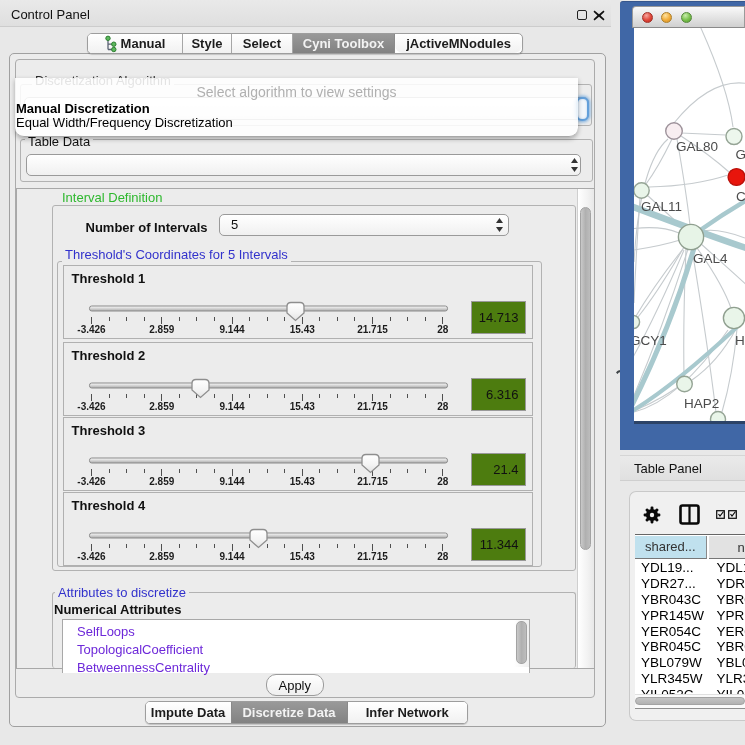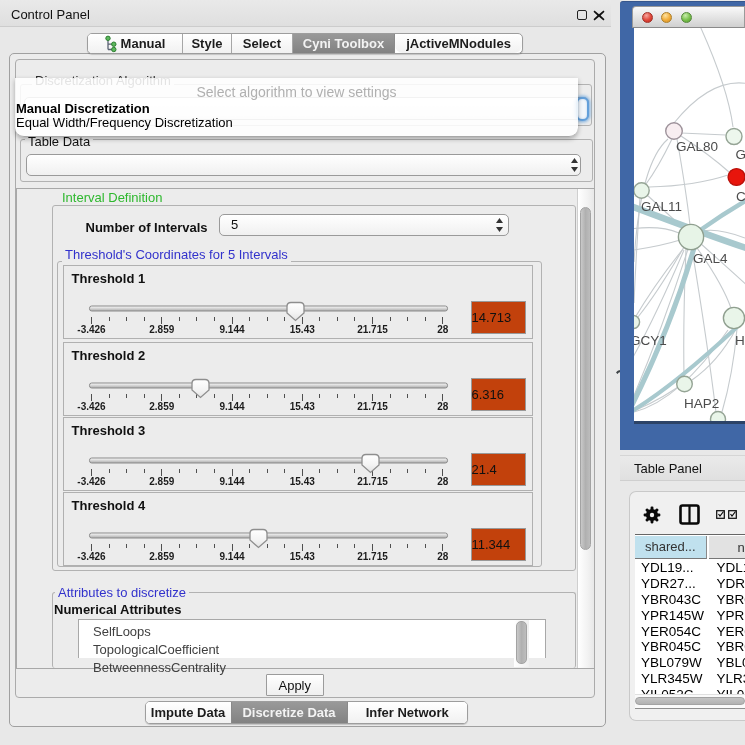--- a/index.html
+++ b/index.html
@@ -1,21 +1,21 @@
 <!DOCTYPE html>
 <html><head><meta charset="utf-8">
 <style>
   * { margin:0; padding:0; box-sizing:border-box; }
   html,body { width:745px; height:745px; }
   #root { position:relative; width:745px; height:745px; background:#e8e8e8;
           font-family:"Liberation Sans", sans-serif; overflow:hidden; }
   .abs { position:absolute; }
   .thr { position:absolute; left:62.5px; width:470px; background:#ececec; border:1px solid #b0b0b0; }
   .thrTitle { position:absolute; left:8px; top:5px; font-size:13px; font-weight:bold; color:#111; }
-  .thrVal { position:absolute; left:407px; top:34.5px; width:55px; height:33px; background:#c2410c; border:1px solid #999999; font-size:13px; color:#111; text-align:left; padding:8.5px 6px 0 0; box-sizing:border-box; }
+  .thrVal { position:absolute; left:407px; top:34.5px; width:55px; height:33px; background:#4d7c0f; border:1px solid #999999; font-size:13px; color:#111; text-align:right; padding:8.5px 6px 0 0; box-sizing:border-box; }
 </style></head>
 <body>
 <div id="root">
 
 <div class="abs" style="left:0;top:0;width:611px;height:745px;background:#e8e8e8;"></div>
 <div class="abs" style="left:0;top:0;width:611px;height:27px;background:linear-gradient(#e9e9e9,#dfdfdf);border-bottom:1px solid #cccccc;"></div>
 <div class="abs" style="left:11px;top:7px;font-size:13px;color:#111;">Control Panel</div>
 
 <div class="abs" style="left:577px;top:10px;width:10px;height:10px;border:1.7px solid #222;border-radius:2px;"></div>
 <svg class="abs" style="left:593px;top:10px;" width="12" height="11" viewBox="0 0 12 11">
@@ -274,29 +274,29 @@
           <text x="378.75" y="66.5" text-anchor="middle">28</text>
         </g>
         <path d="M 186.0 47 L 186.0 40.5 Q 186.0 36.5 190.0 36.5 L 199.0 36.5 Q 203.0 36.5 203.0 40.5 L 203.0 47 L 194.5 54.5 Z" fill="url(#thm4)" stroke="#8e8e8e" stroke-width="1.3"></path>
   </svg>
   <div class="thrVal">11.344</div>
 </div>
 
 <div class="abs" style="left:52px;top:592px;width:524px;height:76px;border:1px solid #b2b2b2;border-radius:3px;border-bottom:none;"></div>
 <div class="abs" style="left:55px;top:585px;font-size:13px;color:#3232cc;background:#ececec;padding:0 3px;">Attributes to discretize</div>
 <div class="abs" style="left:54px;top:602px;font-size:13px;font-weight:bold;color:#111;">Numerical Attributes</div>
-<div class="abs" style="left:78px;top:619px;width:467.5px;height:39px;background:#ffffff;border:1px solid #a8a8a8;border-bottom:none;font-size:13px;color:#404040;">
+<div class="abs" style="left:62px;top:619px;width:467.5px;height:54px;background:#ffffff;border:1px solid #a8a8a8;border-bottom:none;font-size:13px;color:#6d28d9;">
   <div style="position:absolute;left:14px;top:3.5px;">SelfLoops</div>
   <div style="position:absolute;left:14px;top:21.5px;">TopologicalCoefficient</div>
   <div style="position:absolute;left:14px;top:39.5px;">BetweennessCentrality</div>
 </div>
 <div class="abs" style="left:514px;top:620px;width:15px;height:47px;background:linear-gradient(90deg,#ffffff,#efefef);"></div>
 <div class="abs" style="left:515.5px;top:621px;width:11px;height:43px;background:linear-gradient(90deg,#c9c9c9,#b0b0b0 50%,#bdbdbd);border:1px solid #a3a3a3;border-radius:5px;"></div>
 
-<div class="abs" style="left:265.5px;top:674px;width:58.5px;height:22px;background:linear-gradient(#ffffff,#efefef);border:1px solid #9b9b9b;border-radius:1px;font-size:13px;color:#111;display:flex;align-items:center;justify-content:center;">Apply</div>
+<div class="abs" style="left:265.5px;top:674px;width:58.5px;height:22px;background:linear-gradient(#ffffff,#efefef);border:1px solid #9b9b9b;border-radius:10px;font-size:13px;color:#111;display:flex;align-items:center;justify-content:center;">Apply</div>
 
 <div class="abs" style="left:144.5px;top:701px;width:323.5px;height:23px;background:#ffffff;border:1px solid #9d9d9d;border-radius:5px;box-shadow:0 1px 1px rgba(0,0,0,0.18);overflow:hidden;display:flex;font-size:13px;font-weight:bold;color:#1c1c1c;">
   <div style="width:86px;display:flex;align-items:center;justify-content:center;border-right:1px solid #8a8a8a;background:linear-gradient(#ffffff,#f1f1f1);">Impute Data</div>
   <div style="width:116px;display:flex;align-items:center;justify-content:center;border-right:1px solid #8a8a8a;background:linear-gradient(#999999,#828282);color:#f3f3f3;">Discretize Data</div>
   <div style="flex:1;display:flex;align-items:center;justify-content:center;background:linear-gradient(#ffffff,#f1f1f1);">Infer Network</div>
 </div>
 
 <div class="abs" style="left:15px;top:78px;width:563px;height:58.5px;background:rgba(255,255,255,0.87);border-radius:0 0 9px 9px;border-bottom:1px solid #a8a8a8;box-shadow:0 2px 5px rgba(0,0,0,0.30);"></div>
 <div class="abs" style="left:15px;top:84px;width:563px;font-size:14px;color:#b0b0b0;text-align:center;">Select algorithm to view settings</div>
 <div class="abs" style="left:16px;top:100.5px;font-size:13px;font-weight:bold;color:#000;">Manual Discretization</div>

